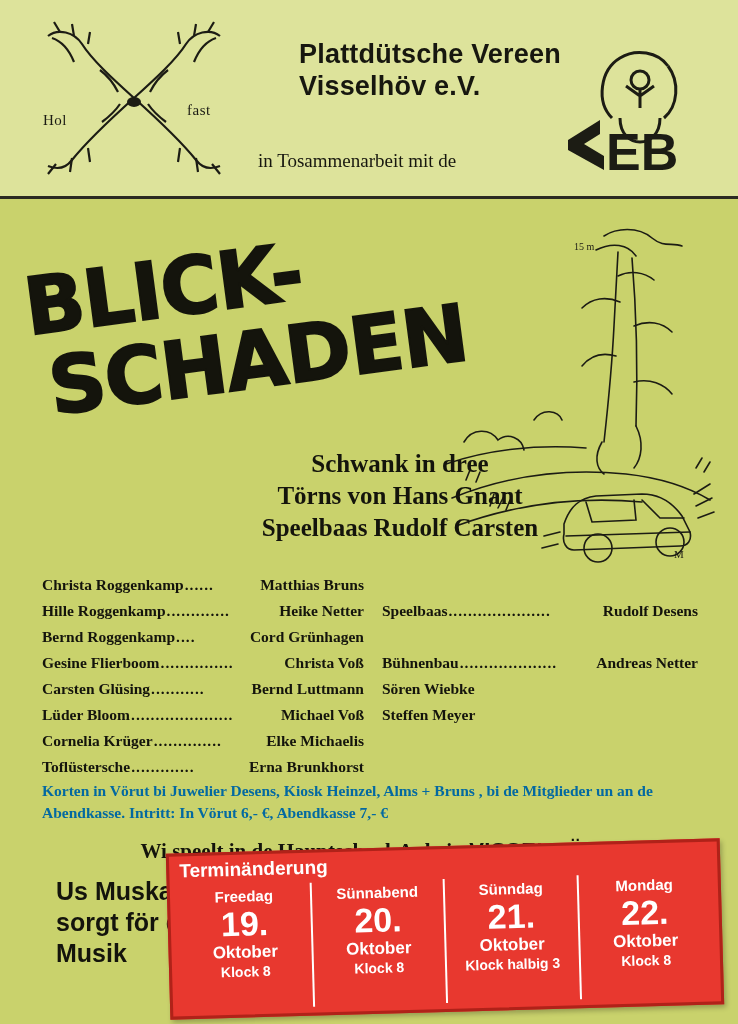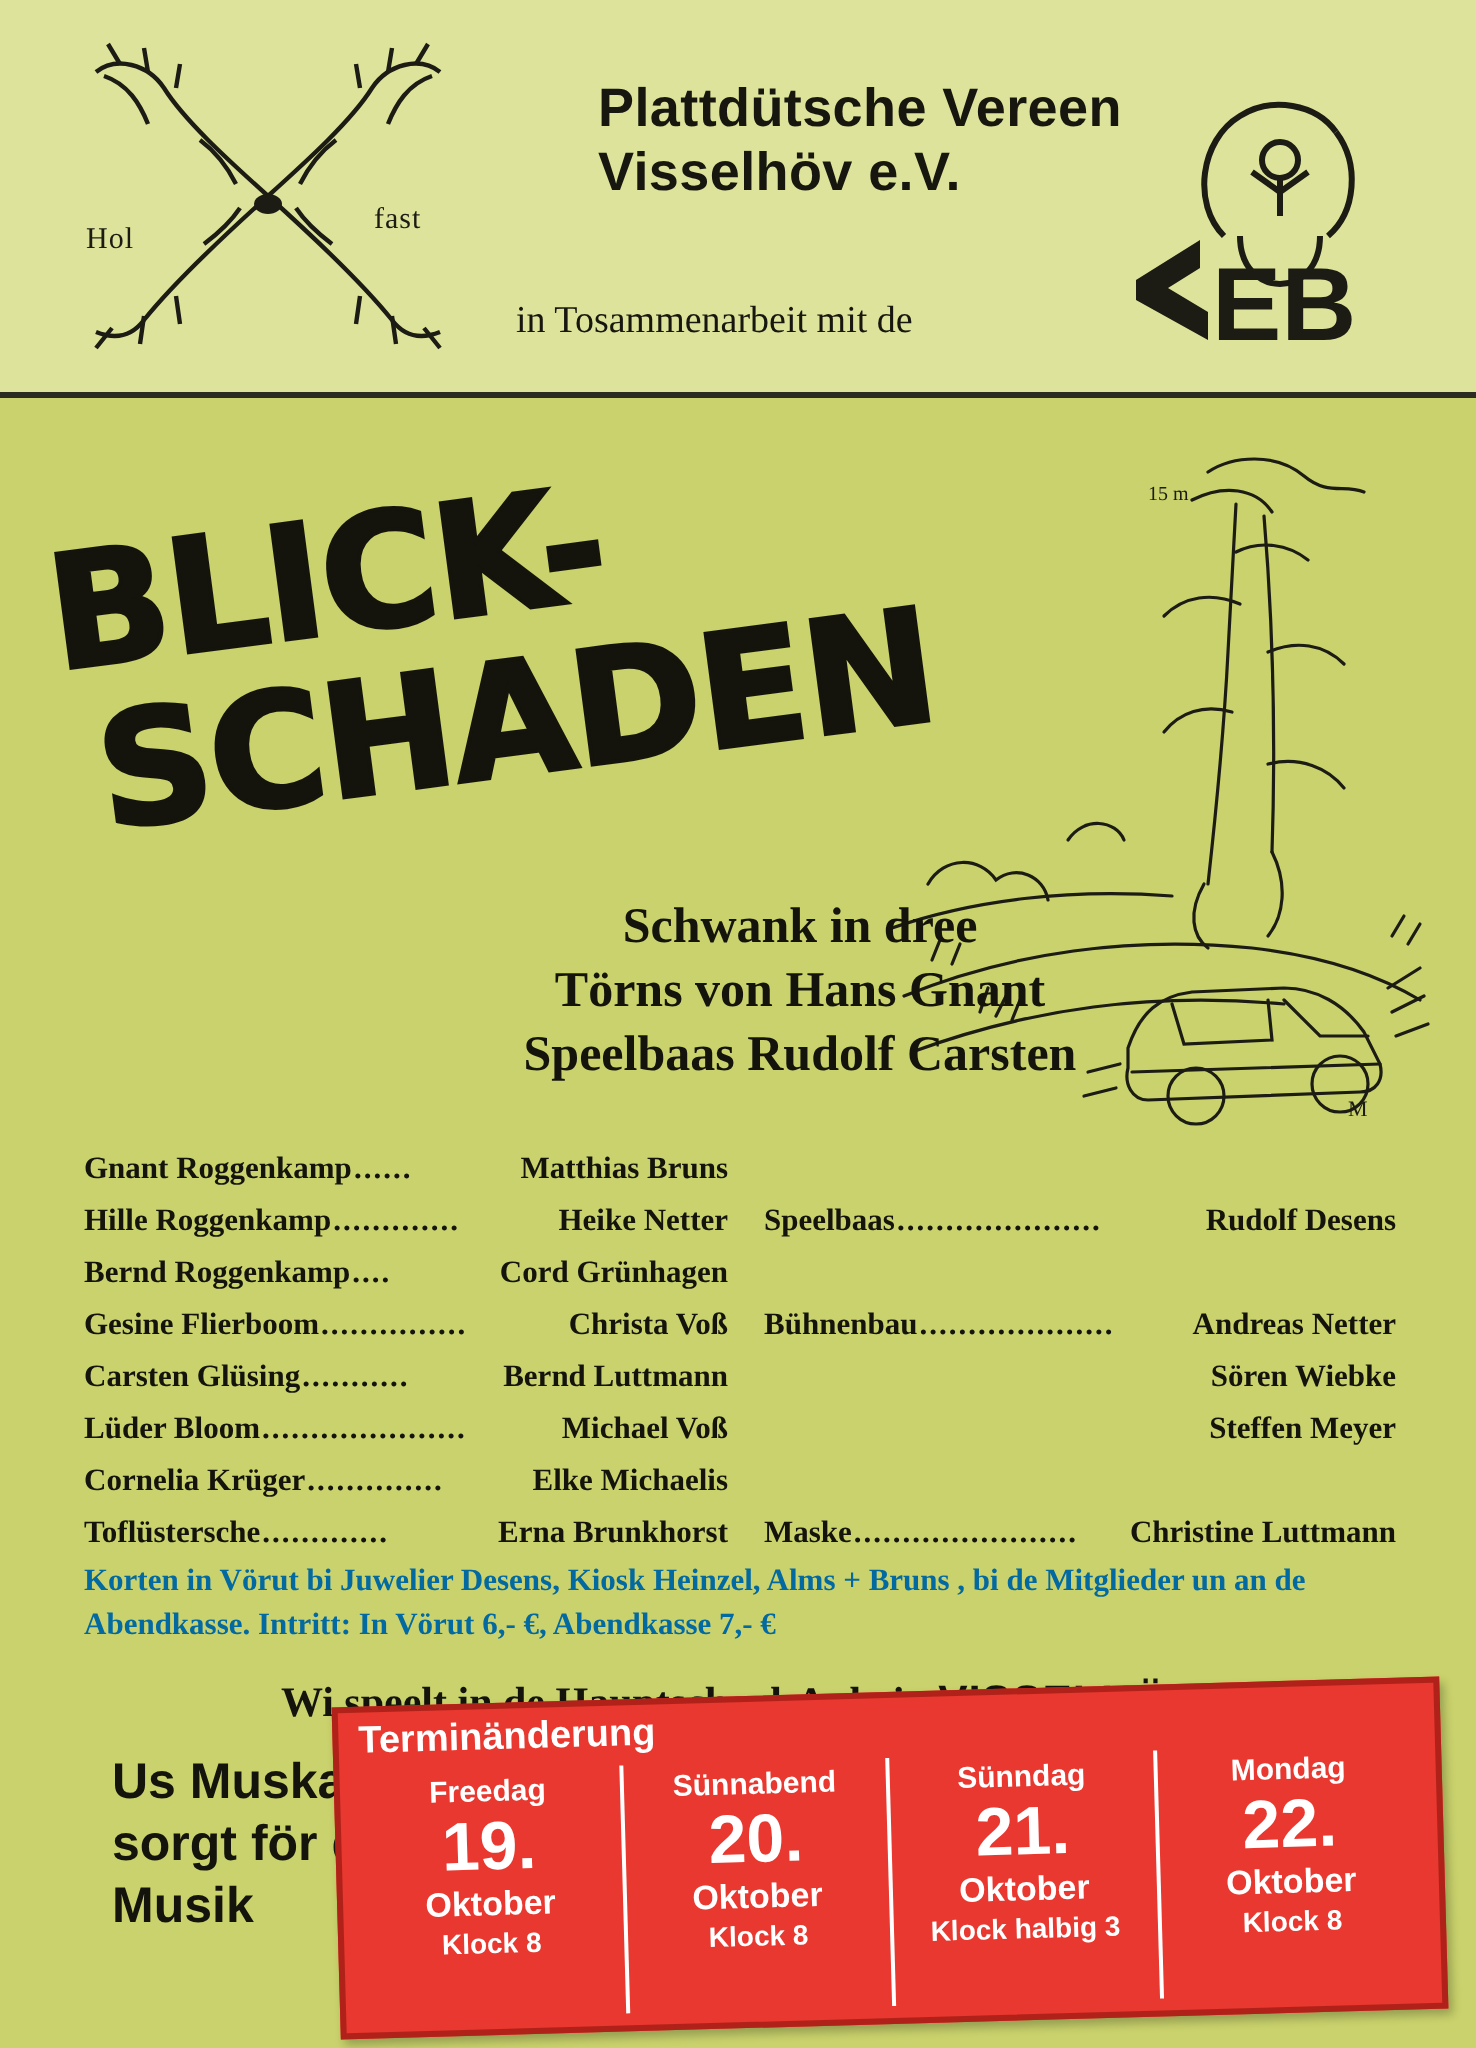--- a/index.html
+++ b/index.html
@@ -143,21 +143,21 @@
   .row .role { }
   .row .dots {
     flex: 1 1 auto;
     overflow: hidden;
     white-space: nowrap;
     letter-spacing: 1px;
     margin: 0 1px;
     color: #14140c;
   }
   .row .person { text-align: right; }
-  .row.right-only { justify-content: flex-end; }
+  .row.right-only { justify-content: flex-start; }
   .crew .spacer { height: 26px; }
 
   
   .tickets {
     position: absolute;
     left: 42px; top: 780px;
     width: 656px;
     font-family: "Liberation Serif", serif;
     font-weight: bold;
     font-size: 15.5px;
@@ -348,21 +348,21 @@
   </div>
 
   <div class="subtitle">
     <div>Schwank in dree</div>
     <div>Törns von Hans Gnant</div>
     <div>Speelbaas Rudolf Carsten</div>
   </div>
 
   <div class="cast">
     <div class="row">
-      <span class="role">Gnant Roggenkamp</span>
+      <span class="role">Christa Roggenkamp</span>
       <span class="dots">......</span>
       <span class="person">Matthias Bruns</span>
     </div>
     <div class="row">
       <span class="role">Hille Roggenkamp</span>
       <span class="dots">.............</span>
       <span class="person">Heike Netter</span>
     </div>
     <div class="row">
       <span class="role">Bernd Roggenkamp</span>
@@ -408,25 +408,20 @@
       <span class="dots">....................</span>
       <span class="person">Andreas Netter</span>
     </div>
     <div class="row right-only">
       <span class="person">Sören Wiebke</span>
     </div>
     <div class="row right-only">
       <span class="person">Steffen Meyer</span>
     </div>
     <div class="spacer"></div>
-    <div class="row">
-      <span class="role">Maske</span>
-      <span class="dots">.......................</span>
-      <span class="person">Christine Luttmann</span>
-    </div>
   </div>
 
   <div class="tickets">Korten in Vörut bi Juwelier Desens, Kiosk Heinzel, Alms + Bruns , bi de Mitglieder un an de Abendkasse. Intritt: In Vörut 6,- €, Abendkasse 7,- €</div>
 
   <div class="venue">
     <span>Wi speelt in de Hauptschool-Aula in </span><span class="place">VISSELHÖV</span>
   </div>
 
   <div class="music">Us Muskanten sorgt för de Musik</div>
 

